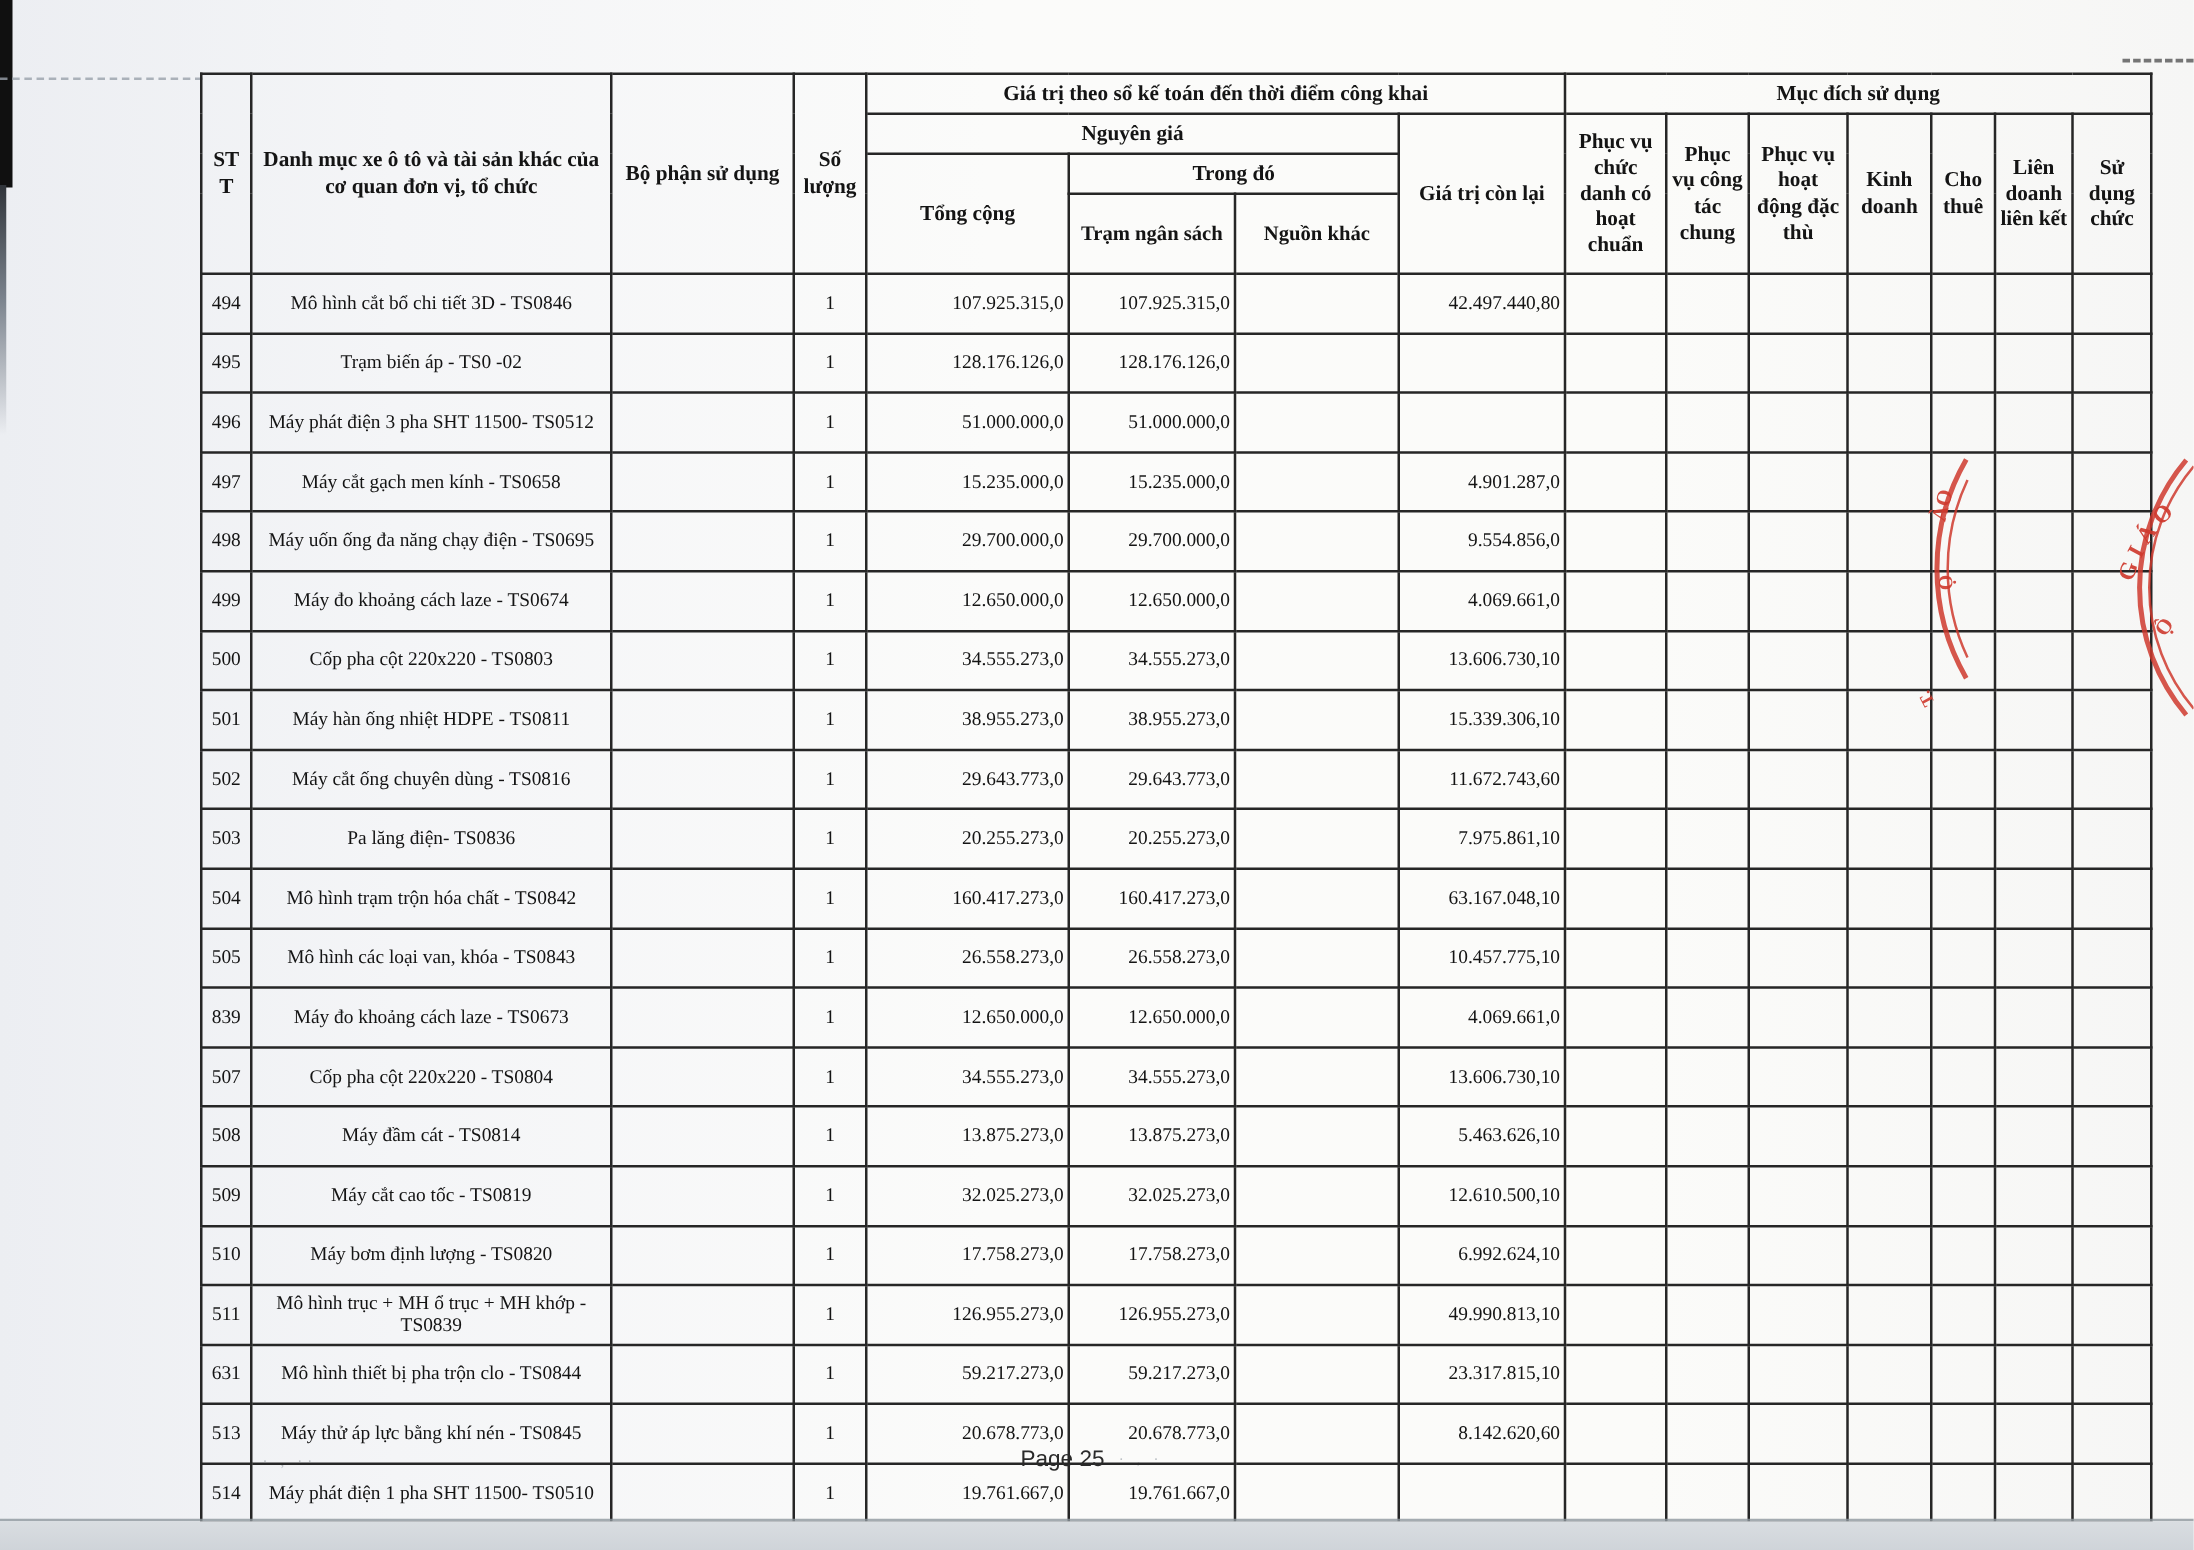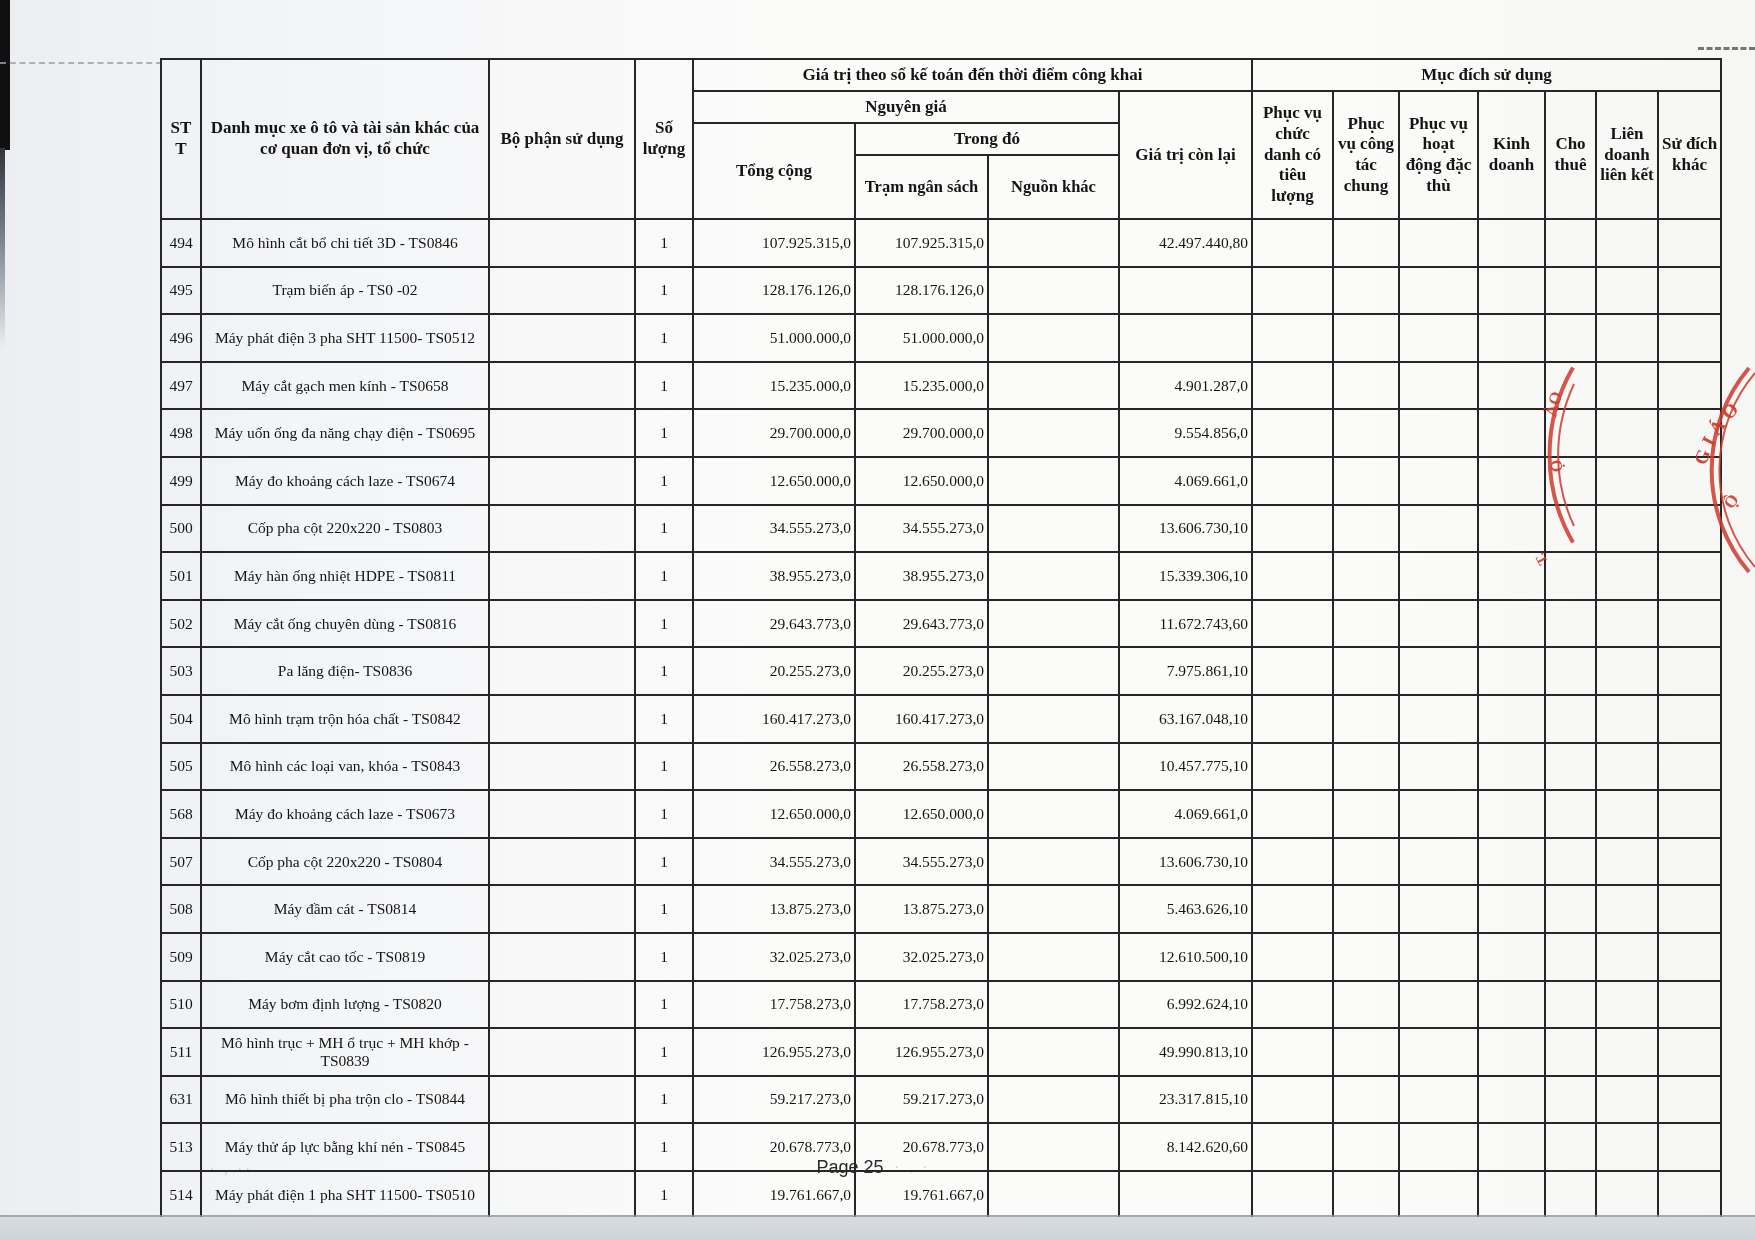--- a/index.html
+++ b/index.html
@@ -88,27 +88,27 @@
       <th rowspan="4">ST T</th>
       <th rowspan="4" class="h-catalog">Danh mục xe ô tô và tài sản khác của cơ quan đơn vị, tổ chức</th>
       <th rowspan="4">Bộ phận sử dụng</th>
       <th rowspan="4">Số lượng</th>
       <th colspan="4">Giá trị theo sổ kế toán đến thời điểm công khai</th>
       <th colspan="7">Mục đích sử dụng</th>
     </tr>
     <tr class="hr2">
       <th colspan="3">Nguyên giá</th>
       <th rowspan="3">Giá trị còn lại</th>
-      <th rowspan="3">Phục vụ chức danh có tiêu lượng</th>
+      <th rowspan="3">Phục vụ chức danh có hoạt chuẩn</th>
       <th rowspan="3">Phục vụ công tác chung</th>
       <th rowspan="3">Phục vụ hoạt động đặc thù</th>
       <th rowspan="3">Kinh doanh</th>
       <th rowspan="3">Cho thuê</th>
       <th rowspan="3">Liên doanh liên kết</th>
-      <th rowspan="3">Sử đích khác</th>
+      <th rowspan="3">Sử dụng chức</th>
     </tr>
     <tr class="hr3">
       <th rowspan="2">Tổng cộng</th>
       <th colspan="2">Trong đó</th>
     </tr>
     <tr class="hr4">
       <th>Trạm ngân sách</th>
       <th>Nguồn khác</th>
     </tr>
   </thead>
@@ -311,21 +311,21 @@
         <td class="c-num c-remaining">10.457.775,10</td>
         <td></td>
         <td></td>
         <td></td>
         <td></td>
         <td></td>
         <td></td>
         <td></td>
       </tr>
       <tr>
-        <td class="c-stt">568</td>
+        <td class="c-stt">839</td>
         <td class="c-name">Máy đo khoảng cách laze - TS0673</td>
         <td class="c-dept"></td>
         <td class="c-qty">1</td>
         <td class="c-num">12.650.000,0</td>
         <td class="c-num">12.650.000,0</td>
         <td class="c-num"></td>
         <td class="c-num c-remaining">4.069.661,0</td>
         <td></td>
         <td></td>
         <td></td>

